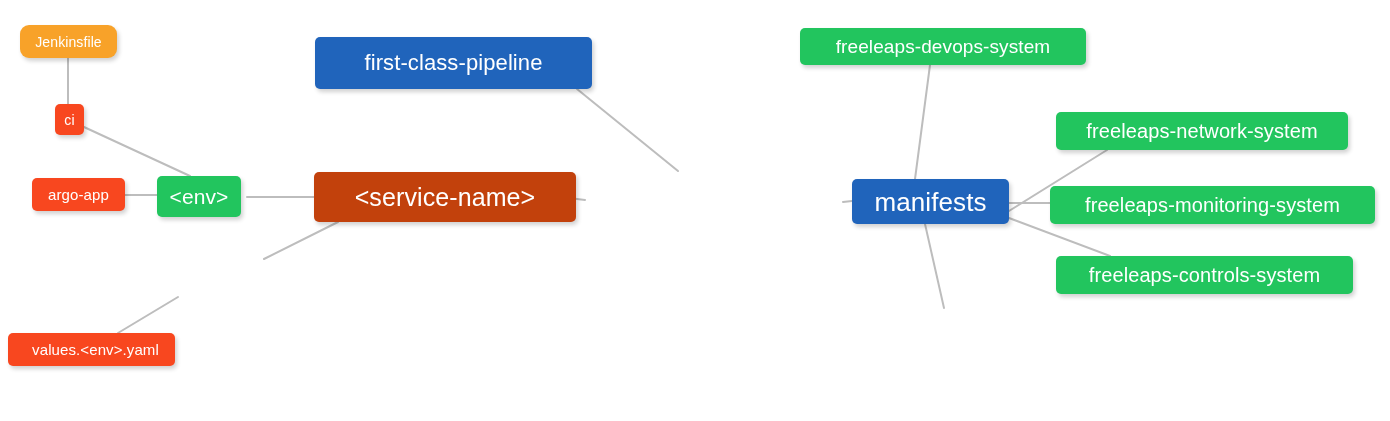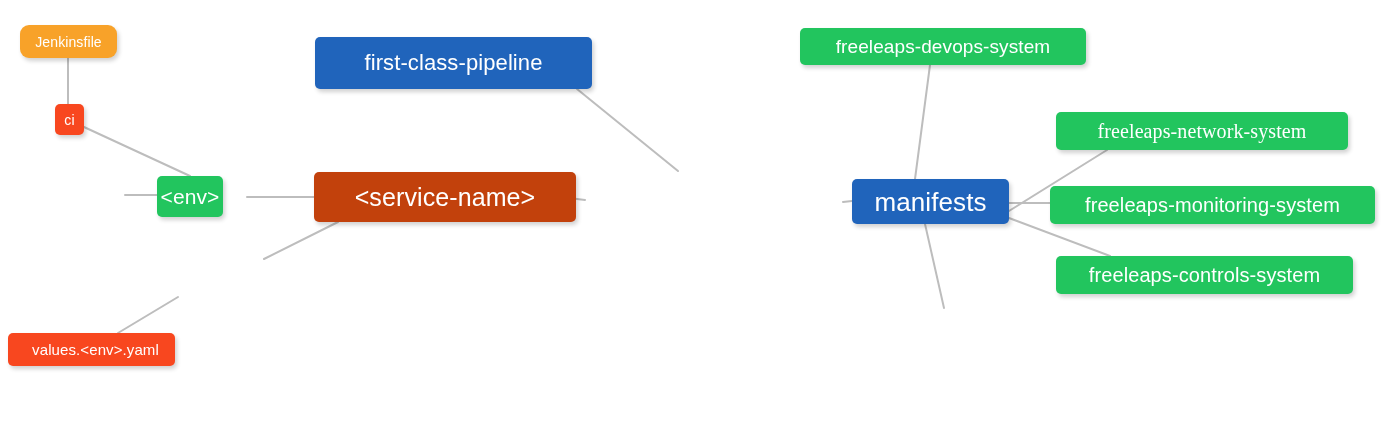--- a/index.html
+++ b/index.html
@@ -79,36 +79,39 @@
   <div id="node-layer">
       <div class="node" style="left: 314px; top: 172px; width: 262px; height: 50px; background: #c2410c; font-size: 25px;">
         <span class="node-label">&lt;service-name&gt;</span>
       </div>
       <div class="node" style="left: 315px; top: 37px; width: 277px; height: 52px; background: rgb(32, 100, 187); font-size: 22px;">
         <span class="node-label">first-class-pipeline</span>
       </div>
       <div class="node" style="left: 852px; top: 179px; width: 157px; height: 45px; background: rgb(32, 100, 187); font-size: 26px;">
         <span class="node-label">manifests</span>
       </div>
-      <div class="node" style="left: 157px; top: 176px; width: 66px; height: 41px; background: rgb(34, 197, 94); font-size: 21px;">
+      <div class="node" style="left: 157px; top: 176px; width: 84px; height: 41px; background: rgb(34, 197, 94); font-size: 21px;">
         <span class="node-label">&lt;env&gt;</span>
       </div>
       <div class="node" style="left: 20px; top: 25px; width: 97px; height: 33px; background: rgb(248, 162, 41); font-size: 14px; border-radius: 9px;">
         <span class="node-label">Jenkinsfile</span>
       </div>
       <div class="node" style="left: 55px; top: 104px; width: 29px; height: 31px; background: rgb(248, 71, 31); font-size: 14px;">
         <span class="node-label">ci</span>
       </div>
+      <div class="node" style="left: 32px; top: 178px; width: 93px; height: 33px; background: rgb(248, 71, 31); font-size: 15px;">
+        <span class="node-label">argo-app</span>
+      </div>
       <div class="node" style="left: 8px; top: 333px; width: 167px; height: 33px; background: rgb(248, 71, 31); font-size: 15px; padding-left: 8px;">
         <span class="node-label">values.&lt;env&gt;.yaml</span>
       </div>
       <div class="node" style="left: 800px; top: 28px; width: 286px; height: 37px; background: rgb(34, 197, 94); font-size: 19px;">
         <span class="node-label">freeleaps-devops-system</span>
       </div>
-      <div class="node" style="left: 1056px; top: 112px; width: 292px; height: 38px; background: rgb(34, 197, 94); font-size: 20px; font-family: Liberation Serif, serif;">
+      <div class="node" style="left: 1056px; top: 112px; width: 292px; height: 38px; background: rgb(34, 197, 94); font-size: 20px;">
         <span class="node-label">freeleaps-network-system</span>
       </div>
       <div class="node" style="left: 1050px; top: 186px; width: 325px; height: 38px; background: rgb(34, 197, 94); font-size: 20px;">
         <span class="node-label">freeleaps-monitoring-system</span>
       </div>
       <div class="node" style="left: 1056px; top: 256px; width: 297px; height: 38px; background: rgb(34, 197, 94); font-size: 20px;">
         <span class="node-label">freeleaps-controls-system</span>
       </div>
     </div>
 

